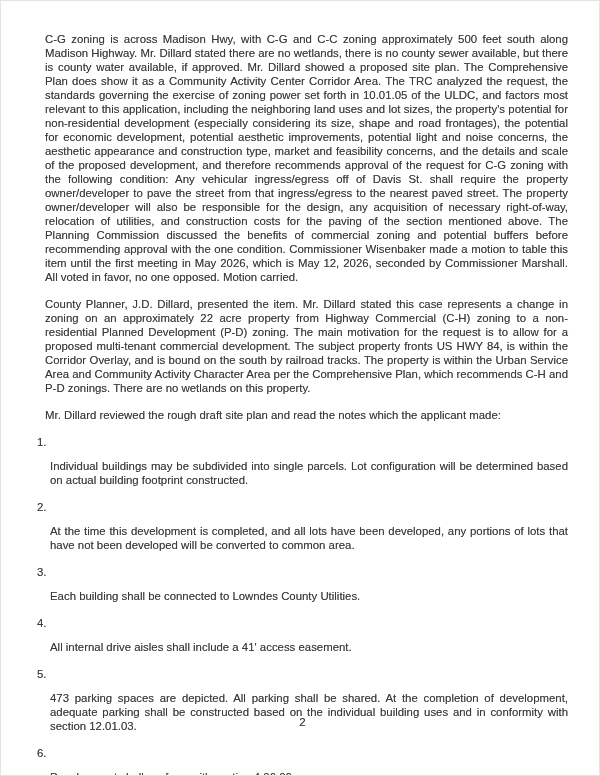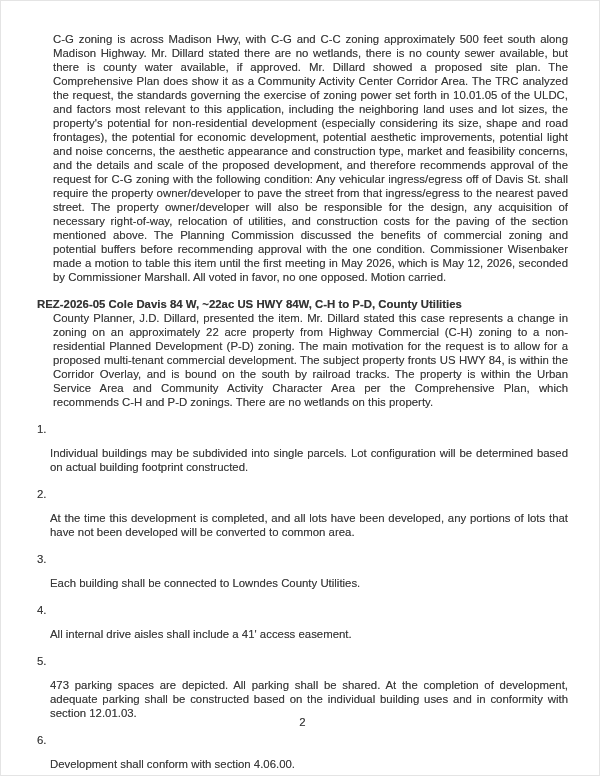--- a/index.html
+++ b/index.html
@@ -22,21 +22,21 @@
     
     text-shadow: 0 0 0.5px rgba(58,58,58,0.55);
   }
   .content {
     position: absolute;
     left: 36px;
     top: 31px;
     width: 531px;
   }
   p {
-    margin: 0 0 13px 16px;
+    margin: 0 0 13px 8px;
   }
   .justify {
     text-align: justify;
     text-justify: inter-word;
   }
   h2.case-heading {
     margin: 0;
     padding: 0;
     font-size: 11.4px;
     line-height: 14px;
@@ -72,24 +72,24 @@
   }
 </style>
 </head>
 <body>
 
 <div class="page">
   <div class="content">
 
     <p class="justify">C-G zoning is across Madison Hwy, with C-G and C-C zoning approximately 500 feet south along Madison Highway. Mr. Dillard stated there are no wetlands, there is no county sewer available, but there is county water available, if approved. Mr. Dillard showed a proposed site plan. The Comprehensive Plan does show it as a Community Activity Center Corridor Area. The TRC analyzed the request, the standards governing the exercise of zoning power set forth in 10.01.05 of the ULDC, and factors most relevant to this application, including the neighboring land uses and lot sizes, the property's potential for non-residential development (especially considering its size, shape and road frontages), the potential for economic development, potential aesthetic improvements, potential light and noise concerns, the aesthetic appearance and construction type, market and feasibility concerns, and the details and scale of the proposed development, and therefore recommends approval of the request for C-G zoning with the following condition: Any vehicular ingress/egress off of Davis St. shall require the property owner/developer to pave the street from that ingress/egress to the nearest paved street. The property owner/developer will also be responsible for the design, any acquisition of necessary right-of-way, relocation of utilities, and construction costs for the paving of the section mentioned above. The Planning Commission discussed the benefits of commercial zoning and potential buffers before recommending approval with the one condition. Commissioner Wisenbaker made a motion to table this item until the first meeting in May 2026, which is May 12, 2026, seconded by Commissioner Marshall. All voted in favor, no one opposed. Motion carried.</p>
 
-    <h2 class="case-heading">REZ-2026-05 Cole Davis 84 W, ~22ac US HWY 84W, C-H to P-D, County Utilities</h2>
 
     <p class="justify">County Planner, J.D. Dillard, presented the item. Mr. Dillard stated this case represents a change in zoning on an approximately 22 acre property from Highway Commercial (C-H) zoning to a non-residential Planned Development (P-D) zoning. The main motivation for the request is to allow for a proposed multi-tenant commercial development. The subject property fronts US HWY 84, is within the Corridor Overlay, and is bound on the south by railroad tracks. The property is within the Urban Service Area and Community Activity Character Area per the Comprehensive Plan, which recommends C-H and P-D zonings. There are no wetlands on this property.</p>
 
+    <p>Mr. Dillard reviewed the rough draft site plan and read the notes which the applicant made:</p>
 
     <ol class="notes-list">
       <li class="note-item">
         <span class="note-num">1.</span>
         <span class="note-text">Individual buildings may be subdivided into single parcels. Lot configuration will be determined based on actual building footprint constructed.</span>
       </li>
       <li class="note-item">
         <span class="note-num">2.</span>
         <span class="note-text">At the time this development is completed, and all lots have been developed, any portions of lots that have not been developed will be converted to common area.</span>
       </li>

